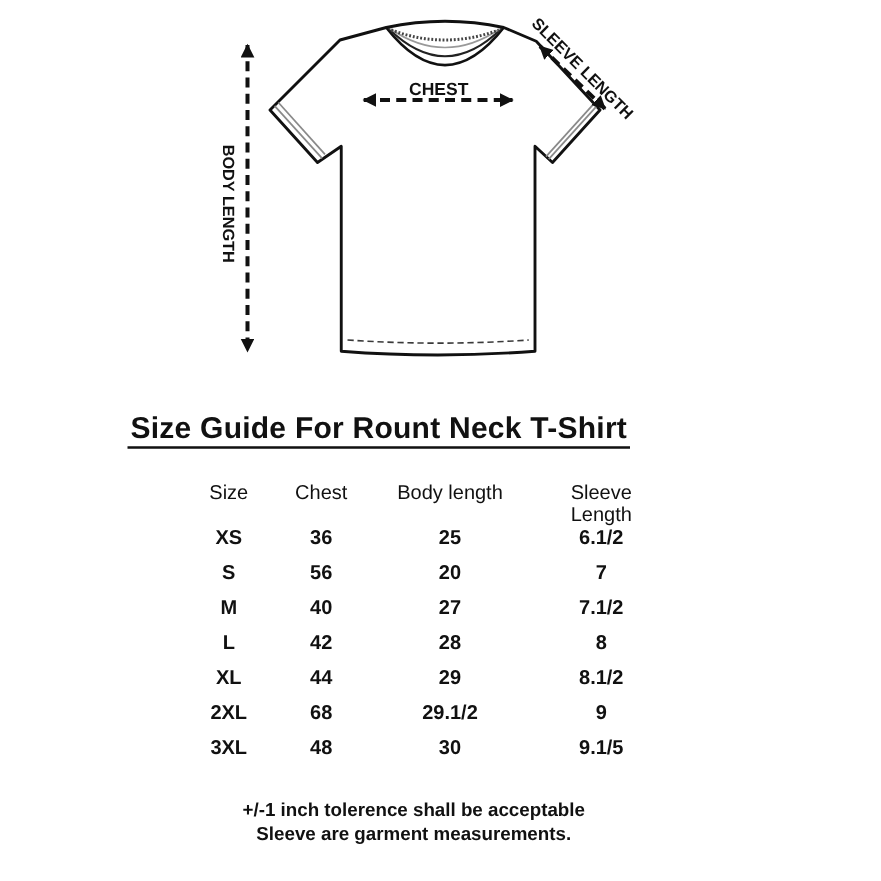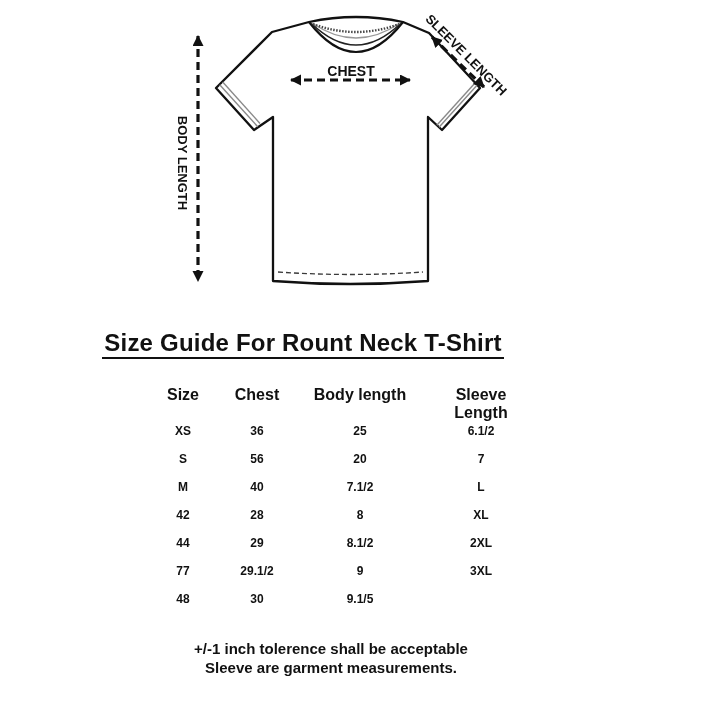--- a/index.html
+++ b/index.html
@@ -16,24 +16,24 @@
   .title-wrap .title{
     display:inline-block;font-size:24px;font-weight:bold;line-height:28px;
     border-bottom:2px solid #111;padding:0 2px 0 2px;letter-spacing:.2px;
   }
   .size-table{
     position:absolute;top:381px;left:140px;width:430px;
     display:grid;grid-template-columns:86px 62px 144px 98px;
     grid-template-rows:36px repeat(7,28px);
   }
   .size-table .th{
-    font-size:16px;font-weight:bold;text-align:center;align-self:start;padding-top:5px;
+    font-size:16px;font-weight:normal;text-align:center;align-self:start;padding-top:5px;
   }
   .size-table .td{
-    font-size:12px;font-weight:bold;text-align:center;align-self:center;
+    font-size:16px;font-weight:bold;text-align:center;align-self:center;
   }
   .notes{
     position:absolute;top:639px;left:0;width:662px;text-align:center;
     font-size:15px;font-weight:bold;line-height:19px;
   }
 </style>
 </head>
 <body>
 
 <div class="page">
@@ -101,34 +101,35 @@
     <div class="td">25</div>
     <div class="td">6.1/2</div>
 
     <div class="td">S</div>
     <div class="td">56</div>
     <div class="td">20</div>
     <div class="td">7</div>
 
     <div class="td">M</div>
     <div class="td">40</div>
+    <div class="td">27</div>
     <div class="td">7.1/2</div>
 
     <div class="td">L</div>
     <div class="td">42</div>
     <div class="td">28</div>
     <div class="td">8</div>
 
     <div class="td">XL</div>
     <div class="td">44</div>
     <div class="td">29</div>
     <div class="td">8.1/2</div>
 
     <div class="td">2XL</div>
-    <div class="td">77</div>
+    <div class="td">68</div>
     <div class="td">29.1/2</div>
     <div class="td">9</div>
 
     <div class="td">3XL</div>
     <div class="td">48</div>
     <div class="td">30</div>
     <div class="td">9.1/5</div>
   </div>
 
   <div class="notes">

